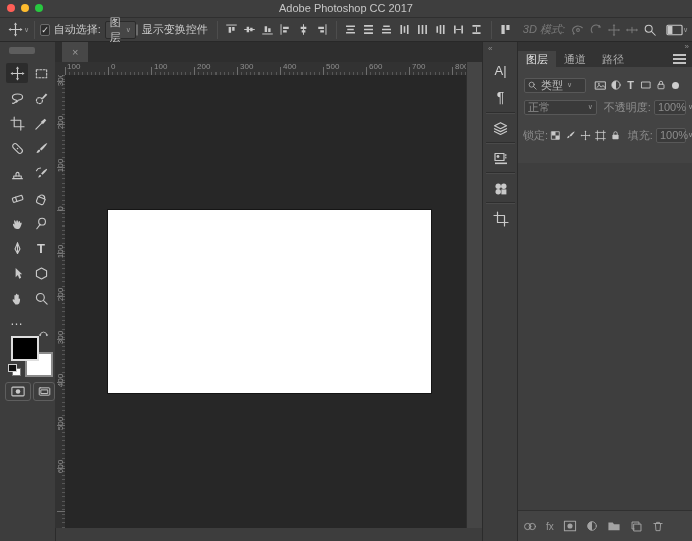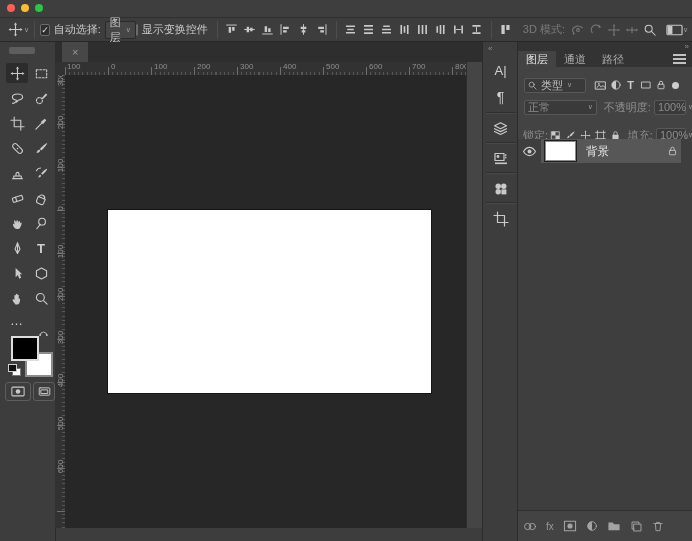--- a/index.html
+++ b/index.html
@@ -2,21 +2,21 @@
 <html><head>
 <meta charset="utf-8">
 <style>
   html,body{margin:0;padding:0;background:#1e1e1e;}
   #win{position:relative;width:692px;height:541px;background:#3d3d3d;overflow:hidden;
        font-family:"Liberation Sans","DejaVu Sans",sans-serif;color:#c9c9c9;font-size:11px;
        -webkit-font-smoothing:antialiased;}
   .abs{position:absolute;}
   svg.ic{stroke:#c9c9c9;fill:none;stroke-width:1.2;stroke-linecap:round;stroke-linejoin:round;display:block;}
   svg.ic .f{fill:#c9c9c9;stroke:none;}
-  .dim{opacity:.42;}
+  .dim{opacity:.42;font-style:italic;}
   .sep{width:1px;height:18px;background:#2c2c2c;border-right:1px solid #4d4d4d;margin:0 5px;}
   
   #titlebar{left:0;top:0;width:692px;height:17px;background:#3e3e3e;border-bottom:1px solid #2f2f2f;}
   .light{position:absolute;top:4px;width:8px;height:8px;border-radius:50%;}
   #title{width:100%;text-align:center;line-height:16px;font-size:11px;color:#c6c6c6;}
   
   #optbar{left:0;top:18px;width:692px;height:24px;background:#3d3d3d;border-bottom:1px solid #282828;
           display:flex;align-items:center;padding:0 6px;box-sizing:border-box;}
   .chk{width:10px;height:10px;border:1px solid #6b6b6b;background:#2e2e2e;border-radius:2px;
        font-size:9px;line-height:10px;text-align:center;color:#e2e2e2;margin-right:4px;}
@@ -77,20 +77,21 @@
 </style>
 </head>
 <body>
 
 <div id="win">
 
   <div id="titlebar" class="abs">
     <div class="light" style="left:7px;background:#ff5f57"></div>
     <div class="light" style="left:21px;background:#febc2e"></div>
     <div class="light" style="left:35px;background:#28c840"></div>
+    <div id="title">Adobe Photoshop CC 2017</div>
   </div>
 
   <div id="optbar" class="abs">
     <div class="ob">
       <svg class="ic" width="15" height="15" viewBox="0 0 16 16">
           <path d="M8 3v10M3 8h10"></path>
           <path class="f" d="M8 0.5L6.3 3h3.4zM8 15.5L6.3 13h3.4zM0.5 8L3 6.3v3.4zM15.5 8L13 6.3v3.4z"></path>
         </svg>
     </div>
     <span class="chev">∨</span>
@@ -562,37 +563,20 @@
           </svg>
         </div>
       <span class="glbl" style="margin-left:5px">填充:</span>
       <div class="pbox" style="width:30px;margin-left:3px">
         <span class="glbl">100%</span>
       </div>
       <span class="chev" style="margin-left:2px">∨</span>
     </div>
 
     <div id="llist"></div>
-    <div id="layerrow">
-      <div id="layerhl"></div>
-      <div style="position:relative;width:23px;display:flex;justify-content:center">
-        <svg class="ic" width="15" height="13" viewBox="0 0 16 14">
-            <path d="M1.5 7c2-3 4.3-4.4 6.5-4.4S12.5 4 14.5 7c-2 3-4.3 4.4-6.5 4.4S3.5 10 1.5 7z"></path>
-            <circle class="f" cx="8" cy="7" r="2.1"></circle>
-          </svg>
-      </div>
-      <div style="position:relative;width:31px;height:20px;background:#ffffff;border:1px solid #1f1f1f;outline:1px solid #8b8b8b;outline-offset:-2px;margin-left:3px"></div>
-      <span style="position:relative;margin-left:9px;font-size:11.5px;color:#e6e6e6">背景</span>
-      <div style="position:absolute;right:15px">
-        <svg class="ic" width="11" height="12" viewBox="0 0 16 16">
-            <rect x="3.5" y="7" width="9" height="6.5" rx="1"></rect>
-            <path d="M5.5 7V5a2.5 2.5 0 015 0v2"></path>
-          </svg>
-      </div>
-    </div>
 
     <div id="lbottom">
       <div class="bic">
           <svg class="ic" width="14" height="11" viewBox="0 0 18 12">
             <circle cx="6" cy="6" r="4"></circle>
             <circle cx="12" cy="6" r="4"></circle>
           </svg>
         </div>
       <div class="bic" style="font-size:10px;color:#b9b9b9">fx</div>
       <div class="bic">

